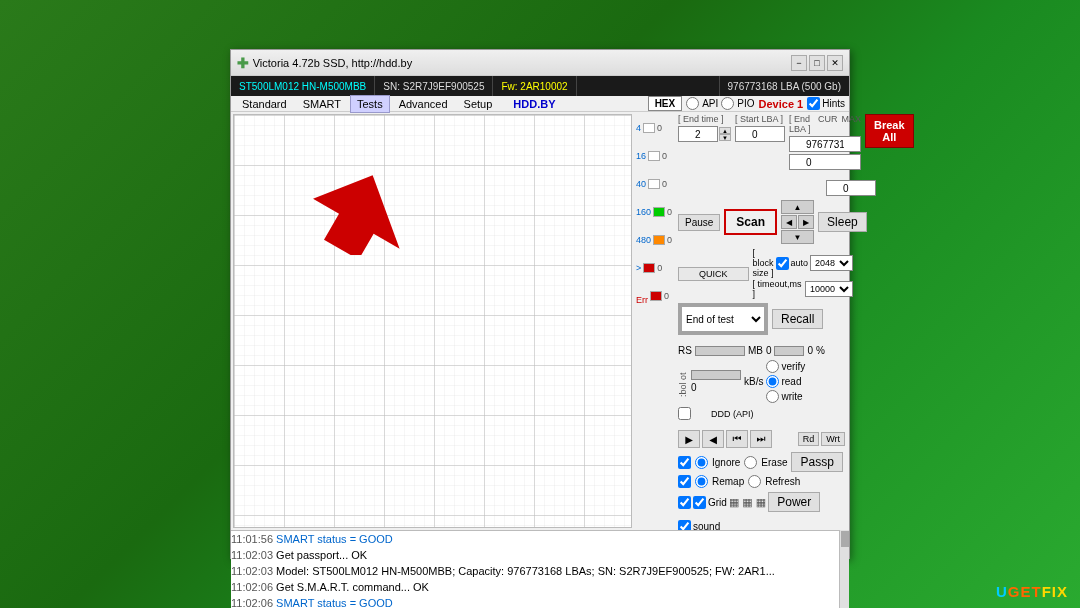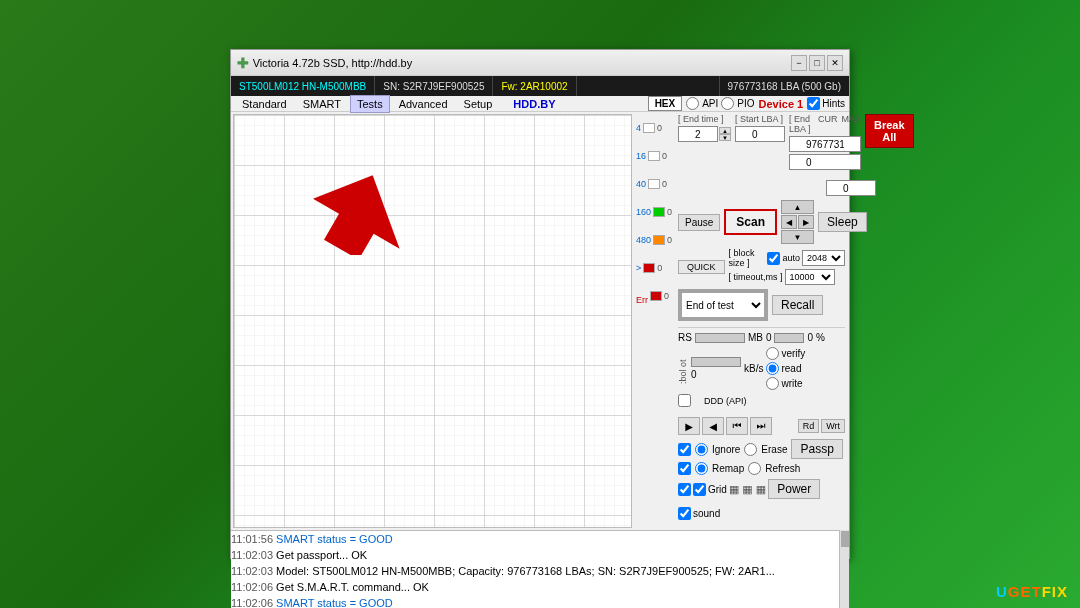--- a/index.html
+++ b/index.html
@@ -182,21 +182,21 @@
       font-weight: bold;
       font-size: 12px;
       padding: 4px 10px;
       cursor: pointer;
       position: relative;
     }
     .quick-btn {
       background: #e8e8e8;
       border: 1px solid #aaa;
       font-size: 9px;
-      padding: 1px 8px;
+      padding: 1px 20px;
       cursor: pointer;
     }
     .separator { height: 1px; background: #ccc; margin: 2px 0; }
     .sleep-btn, .recall-btn, .power-btn, .passp-btn {
       background: #e0e0e0;
       border: 1px solid #aaa;
       padding: 2px 8px;
       cursor: pointer;
       font-size: 12px;
       white-space: nowrap;
@@ -516,21 +516,21 @@
             <input type="radio" name="rwmode" checked="" style="">
             <span>read</span>
           </div>
           <div style="display:flex;align-items:center;gap:2px;">
             <input type="radio" name="rwmode" style="">
             <span>write</span>
           </div>
         </div>
       </div>
 
-      <div style="display:flex;align-items:center;gap:13px;font-size:9px;margin-bottom:8px;">
+      <div style="display:flex;align-items:center;gap:20px;font-size:9px;margin-bottom:8px;">
         <input type="checkbox" style="">
         <span>DDD (API)</span>
       </div>
 
       <div style="display:flex;align-items:center;gap:2px;margin-bottom:2px;">
         <button class="t-btn">▶</button>
         <button class="t-btn">◀</button>
         <button class="t-btn">⏮</button>
         <button class="t-btn">⏭</button>
         <div style="flex:1;"></div>

